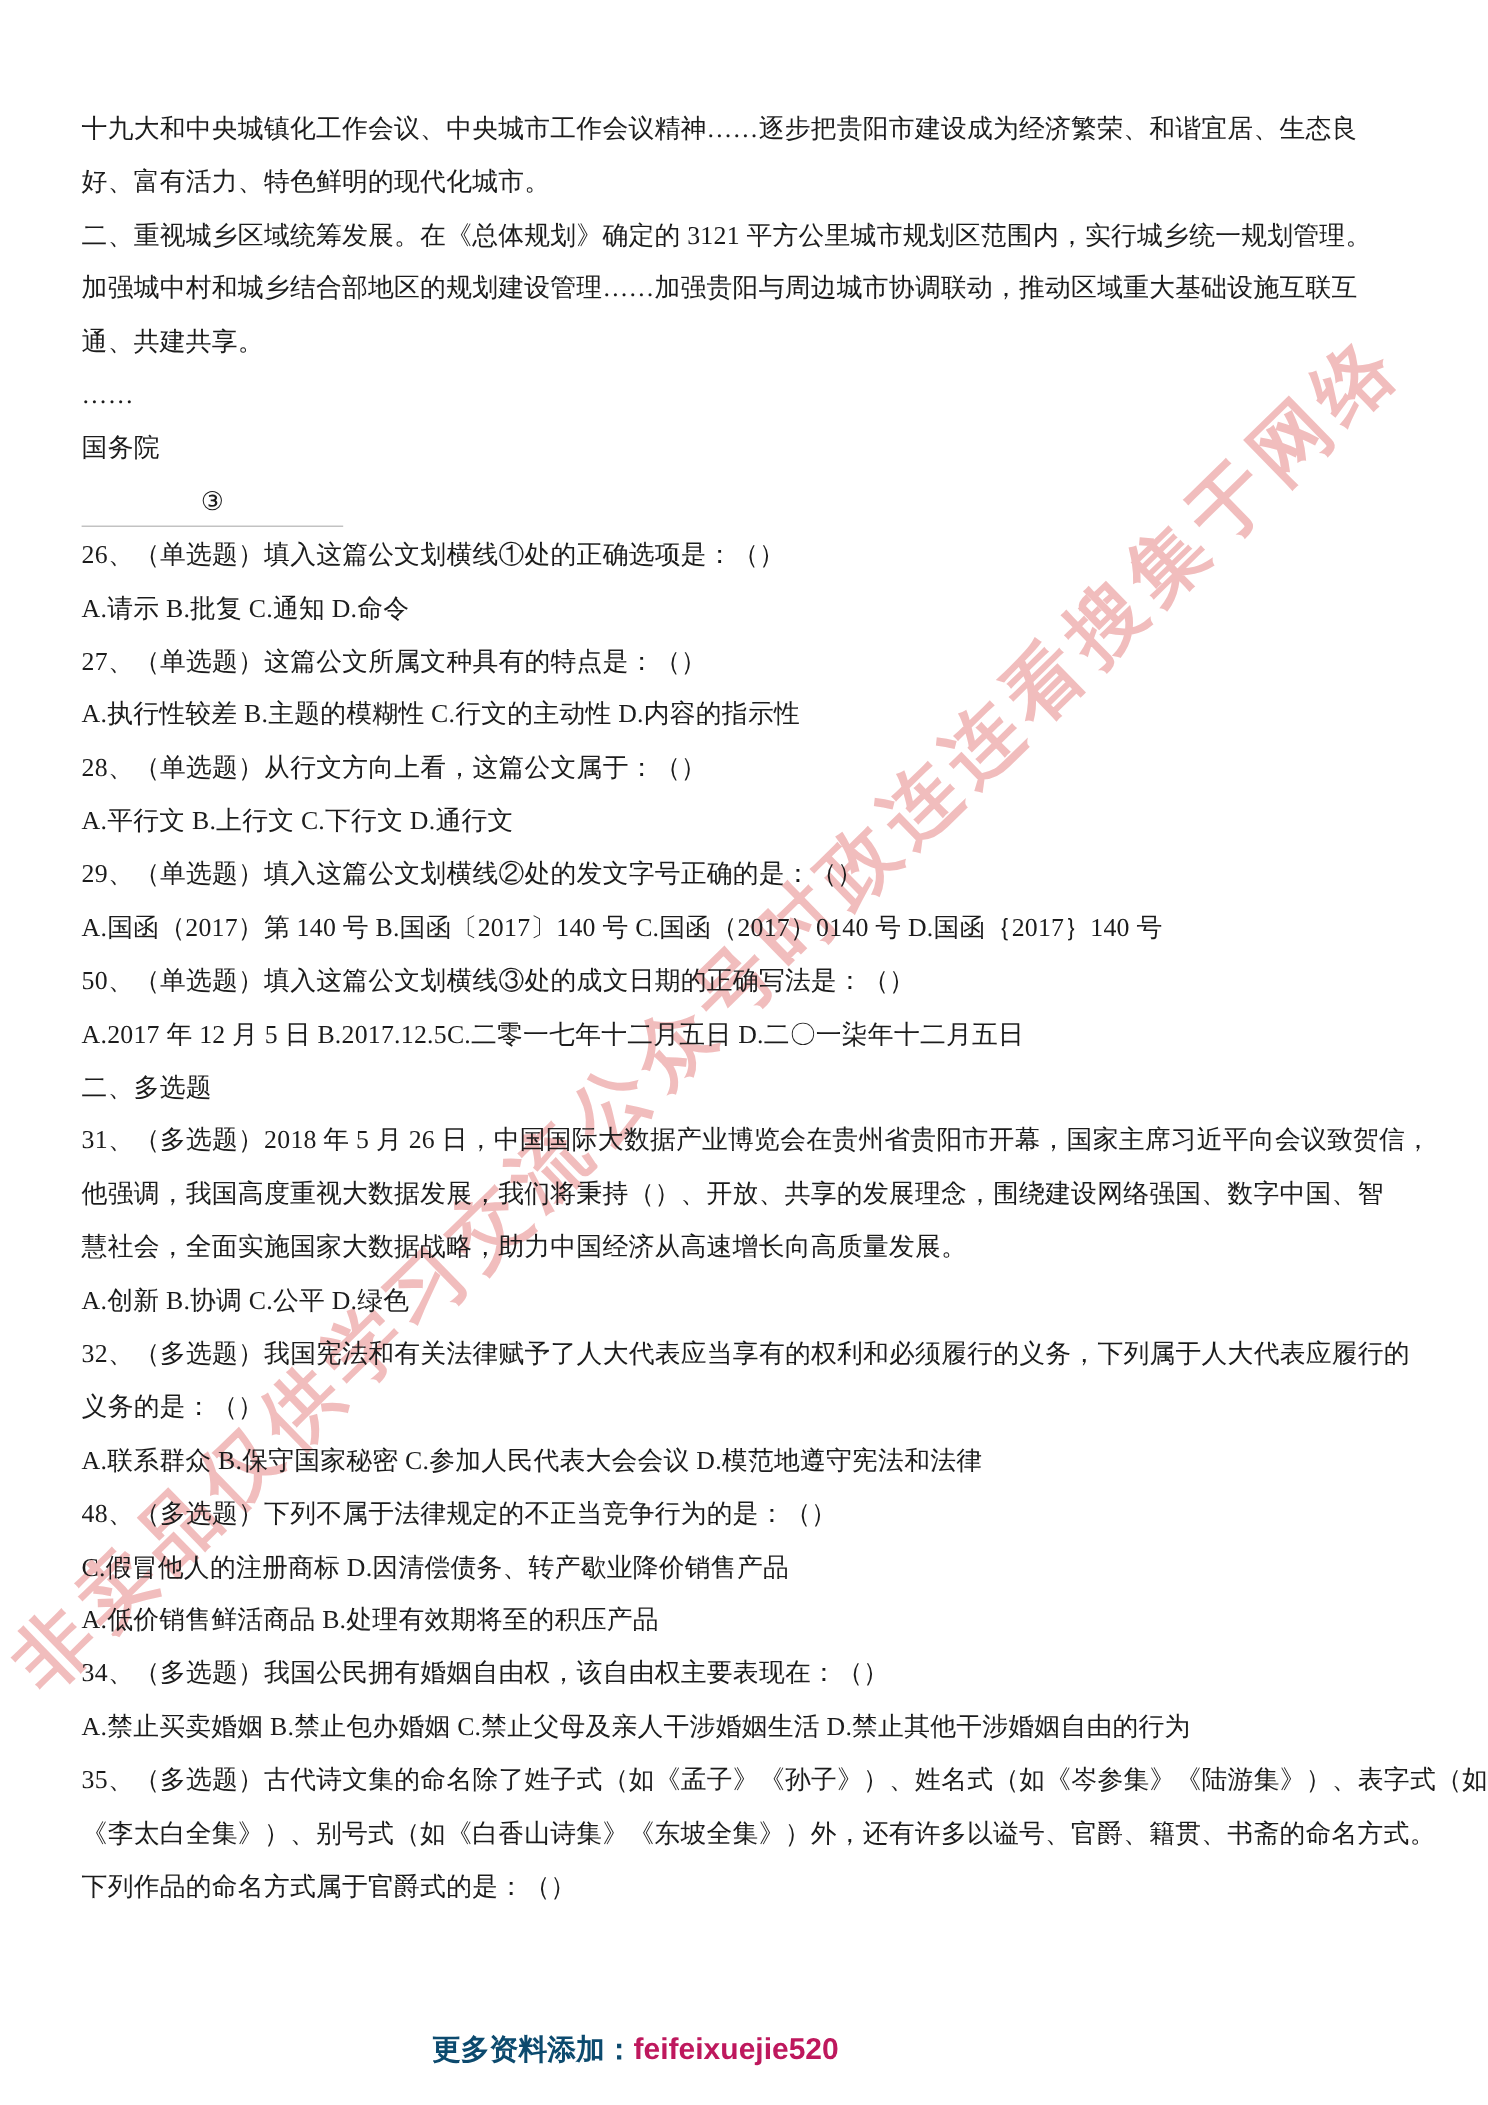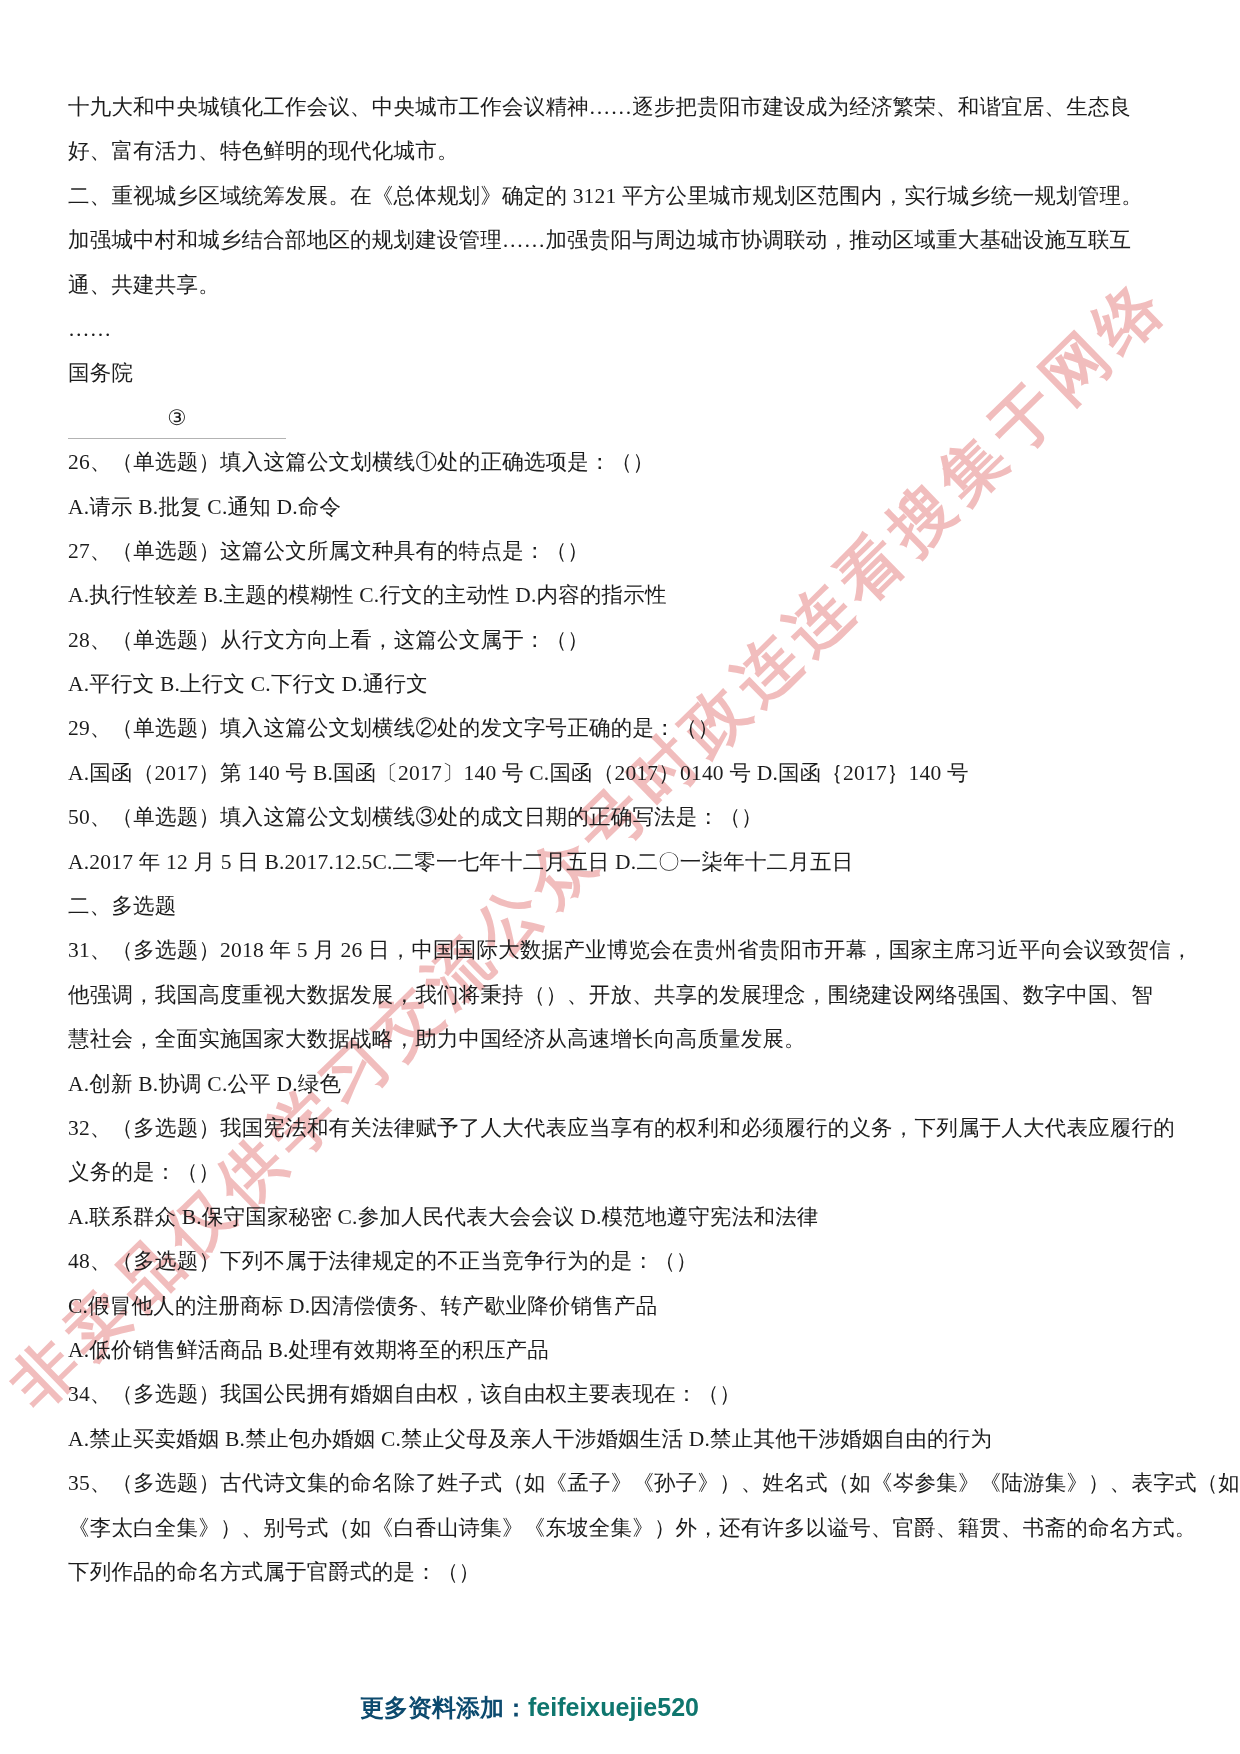--- a/index.html
+++ b/index.html
@@ -59,21 +59,21 @@
   }
   .footer .footer-label{
     font-family:"Liberation Serif","DejaVu Serif",serif;
     font-weight:600;
     color:#0c4a6e;
   }
   .footer .footer-account{
     font-family:"Liberation Sans","DejaVu Sans",sans-serif;
     font-weight:700;
     font-size:25px;
-    color:#0f766e;
+    color:#be185d;
   }
 </style>
 </head>
 <body>
 
 <div class="page">
 
   <div class="watermark">非卖品仅供学习交流公众号时政连连看搜集于网络</div>
 
   <main class="doc" id="doc-body">

